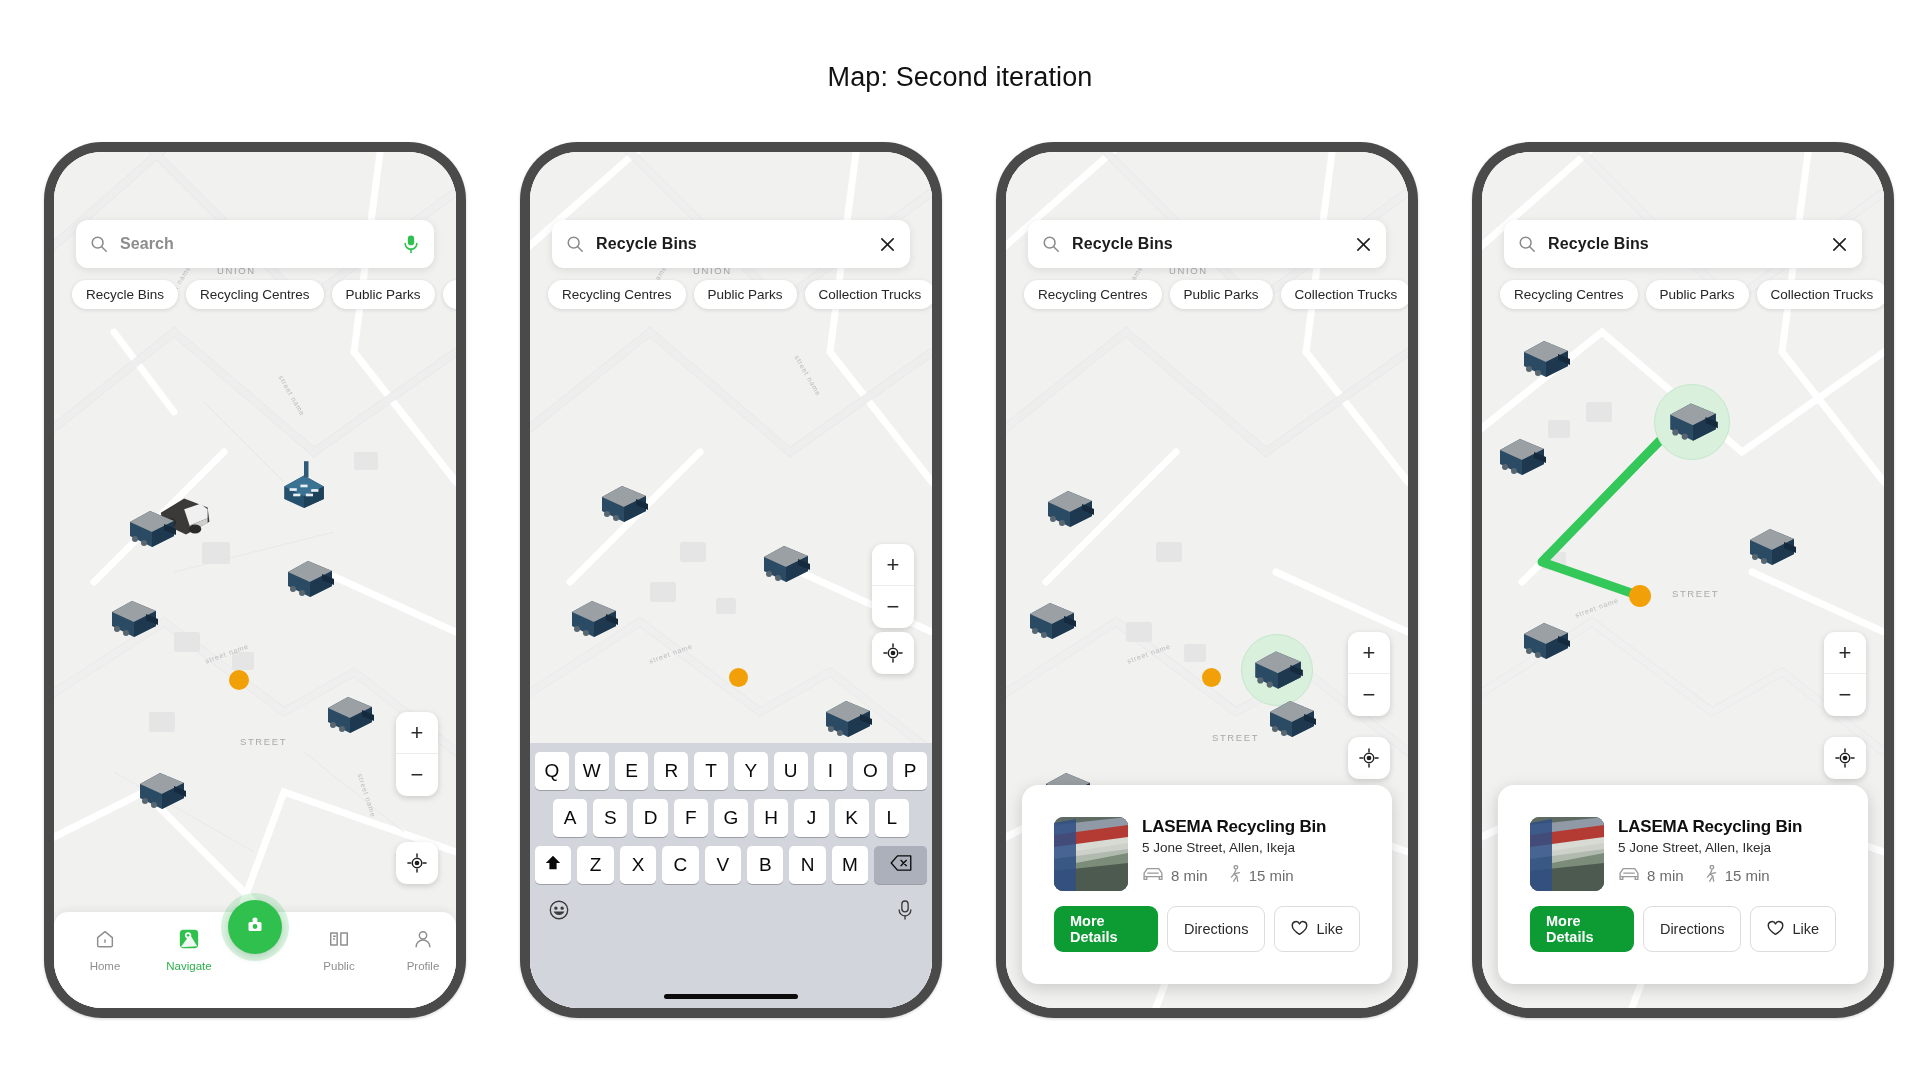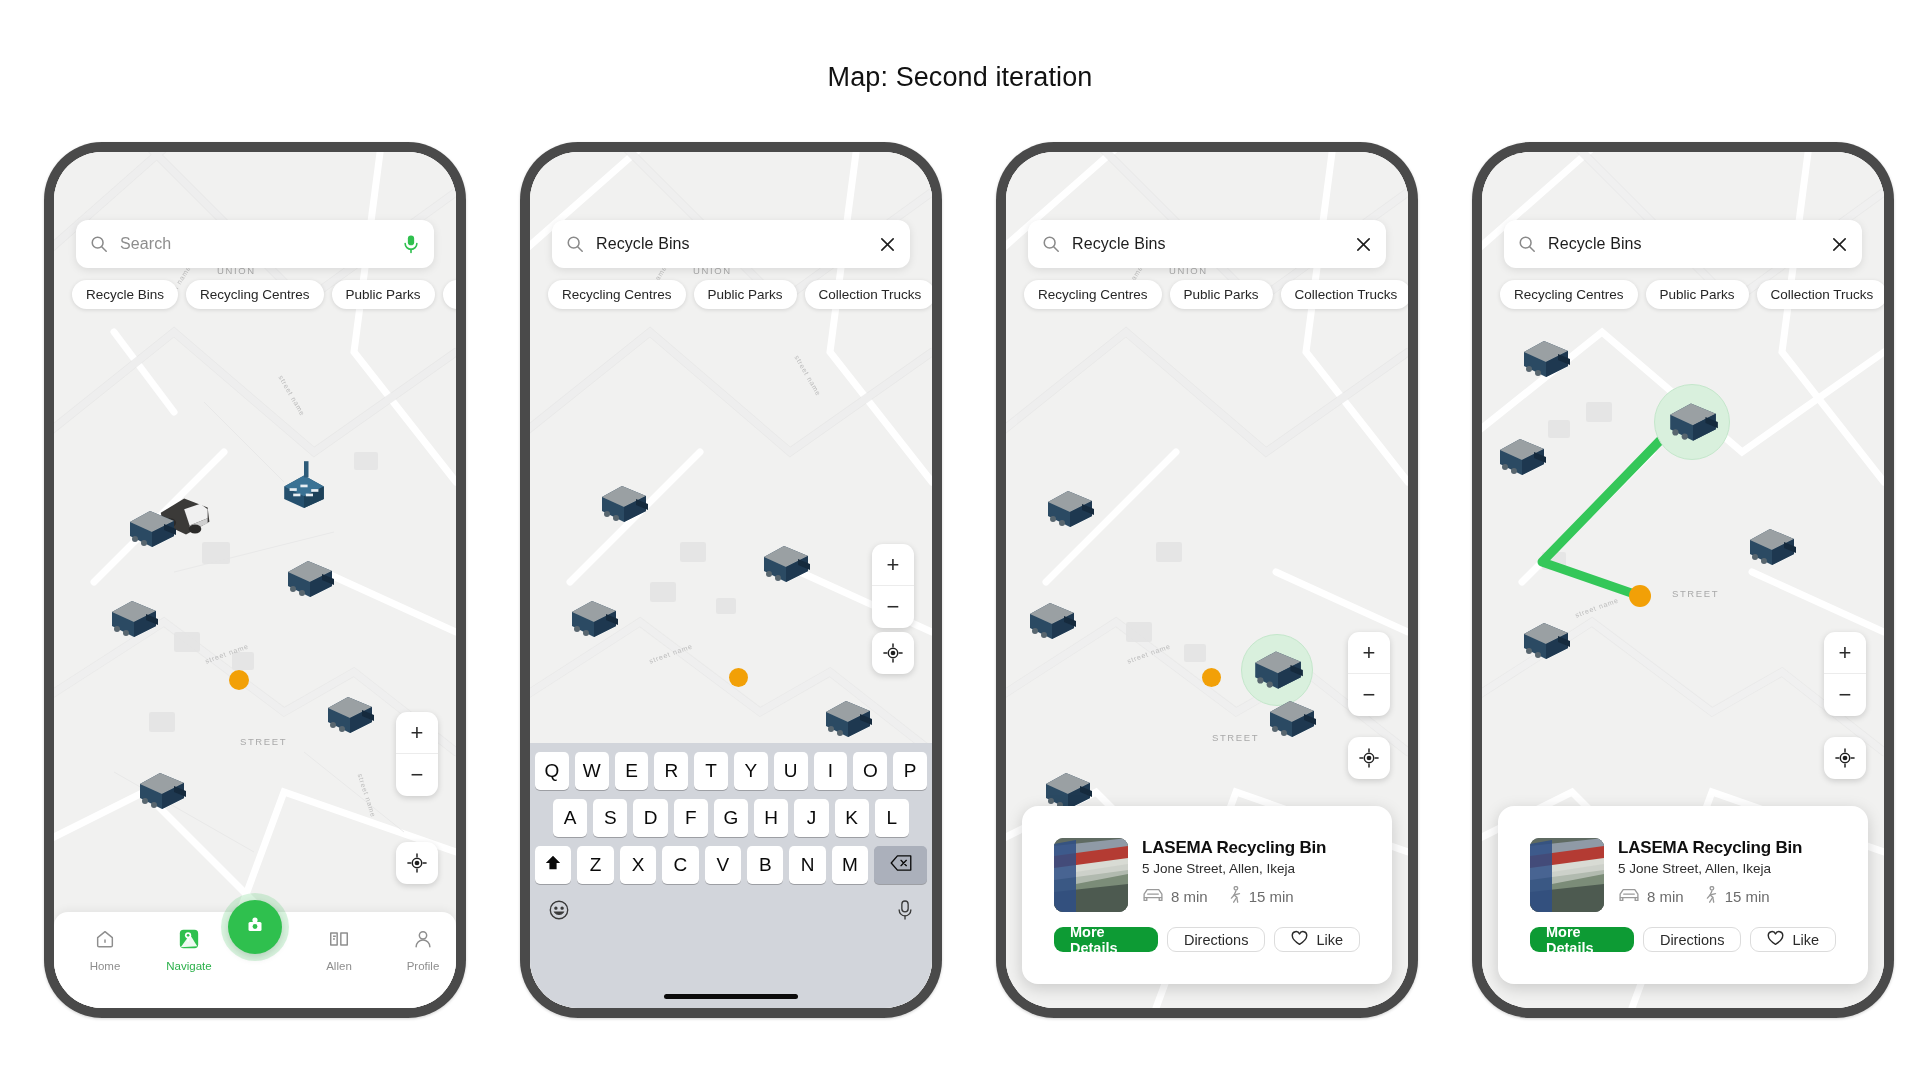--- a/index.html
+++ b/index.html
@@ -59,20 +59,21 @@
     position: absolute; border-radius: 50%; background: #f2a007;
   }
 
   
   .searchbar {
     position: absolute; left: 22px; right: 22px; top: 68px;
     height: 48px; background: #ffffff; border-radius: 12px;
     display: flex; align-items: center; padding: 0 14px;
     box-shadow: 0 2px 8px rgba(0,0,0,.10);
     z-index: 6;
+    font-weight: bold;
   }
   .searchbar .txt {
     flex: 1; font-size: 16px; color: #1c1c1c; margin-left: 12px;
     letter-spacing: .1px;
   }
   .searchbar .txt.ph { color: #8d8d8d; }
   .ico { display: flex; align-items: center; justify-content: center; }
 
   
   .chips {
@@ -165,21 +166,21 @@
     width: 74px; height: 74px; border-radius: 9px; flex: none; overflow: hidden;
     background: #6a6f6b;
   }
   .dc-thumb svg { width: 100%; height: 100%; display: block; }
   .dc-title { font-size: 17px; font-weight: 700; color: #0f0f0f; letter-spacing: -.2px; }
   .dc-addr { font-size: 13.5px; color: #2d2d2d; margin-top: 3px; }
   .dc-meta { display: flex; align-items: center; gap: 20px; margin-top: 10px; }
   .dc-meta .m { display: flex; align-items: center; gap: 7px; font-size: 15px; color: #6c6c6c; }
   .dc-actions { display: flex; gap: 9px; margin-top: 15px; }
   .btn {
-    border-radius: 9px; height: 25px; display: flex; align-items: center;
+    border-radius: 9px; height: 46px; display: flex; align-items: center;
     justify-content: center; gap: 8px; font-size: 14.5px; font-weight: 600;
     padding: 0 16px;
   }
   .btn.primary { background: #0d9b34; color: #ffffff; }
   .btn.ghost { background: #ffffff; border: 1px solid #dcdcdc; color: #2b2b2b; font-weight: 500; }
 </style>
 </head>
 <body>
 
 <div class="page-title">Map: Second iteration</div>
@@ -387,21 +388,21 @@
         </div>
         <div class="navspacer"></div>
         <div class="navitem">
           <span>
             <svg width="22" height="22" viewBox="0 0 24 24" fill="none" stroke="#8e8e8e" stroke-width="1.6">
                 <path d="M3 5.5h7v13H3Z" stroke-linejoin="round"></path>
                 <path d="M14 5.5h7v13h-7Z" stroke-linejoin="round"></path>
                 <path d="M5.5 9h3M5.5 12h2"></path>
               </svg>
           </span>
-          <span class="lbl">Allen</span>
+          <span class="lbl">Public</span>
         </div>
         <div class="navitem">
           <span>
             <svg width="22" height="22" viewBox="0 0 24 24" fill="none" stroke="#8e8e8e" stroke-width="1.6">
                 <circle cx="12" cy="8" r="4"></circle>
                 <path d="M4.5 20.5a7.5 7.5 0 0 1 15 0" stroke-linecap="round"></path>
               </svg>
           </span>
           <span class="lbl">Profile</span>
         </div>

